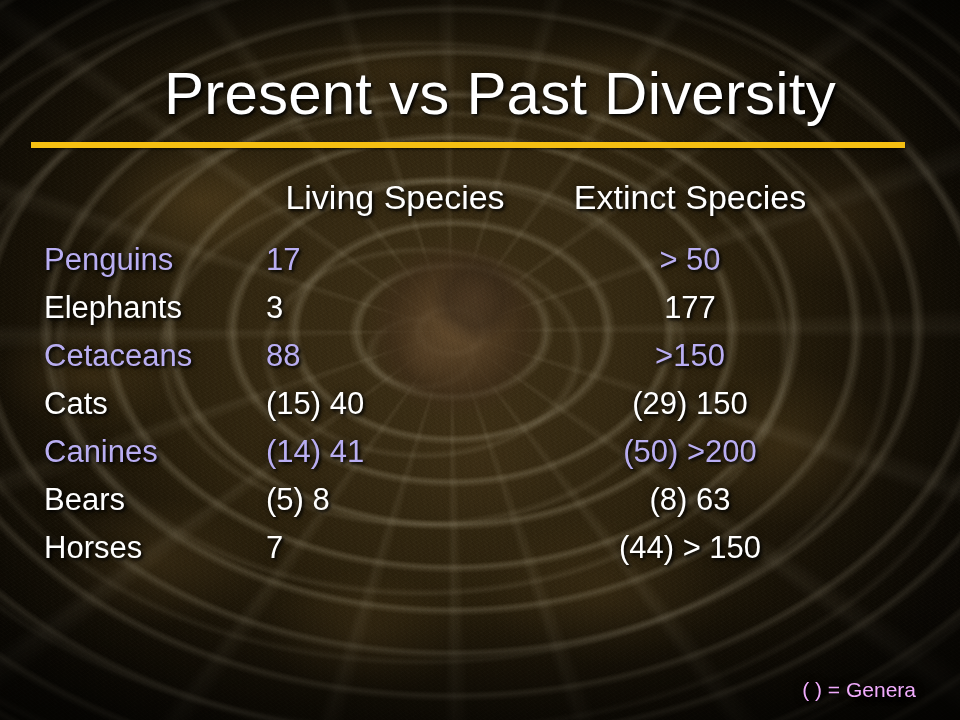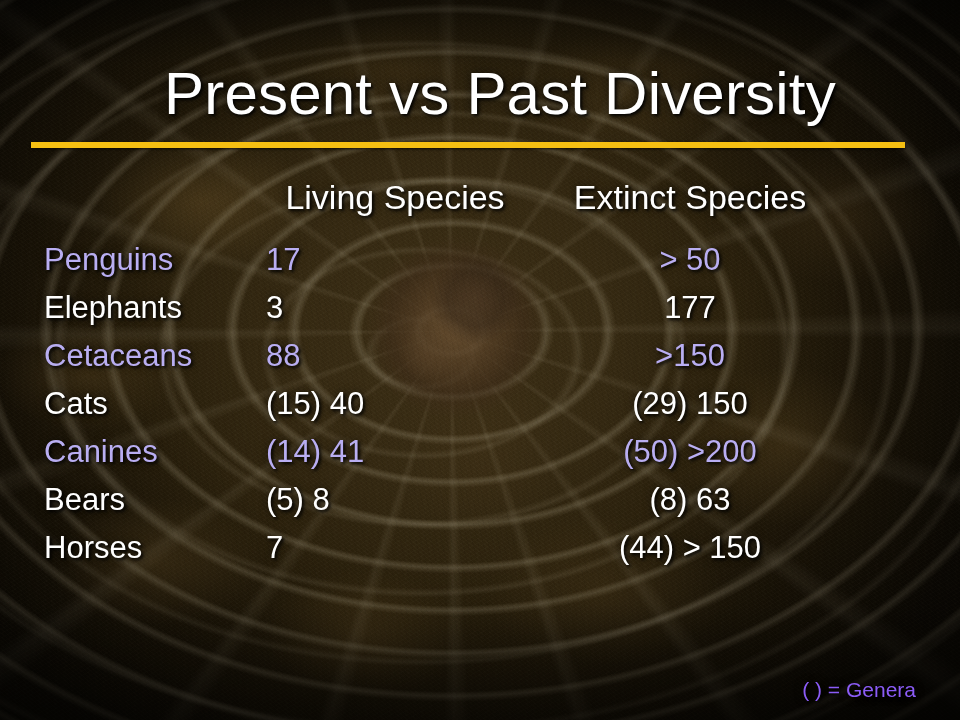--- a/index.html
+++ b/index.html
@@ -221,21 +221,21 @@
   .dtable td.extinct { text-align: center; }
 
   tr.tone-a td { color: #b9aef2; }
   tr.tone-b td { color: #ffffff; }
 
   .footnote {
     position: absolute;
     right: 44px;
     bottom: 18px;
     font-size: 21px;
-    color: #8b5cf6;
+    color: #f0abfc;
     text-shadow:
       2px 2px 3px rgba(0,0,0,.85),
       0 0 8px rgba(0,0,0,.6);
   }
 </style>
 </head>
 <body>
 
 <div id="slide">
 

